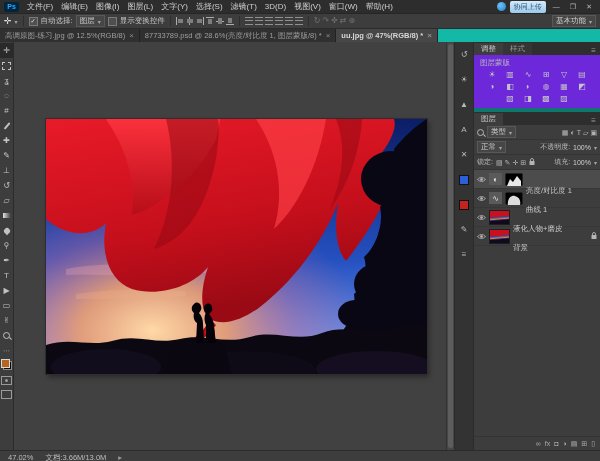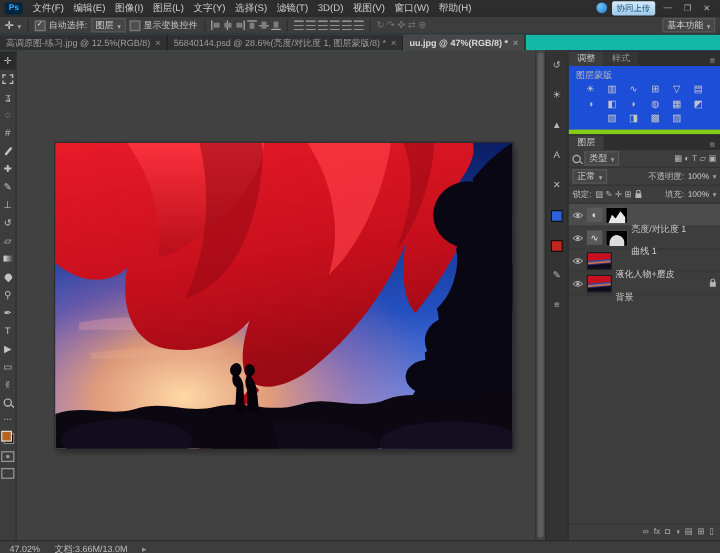--- a/index.html
+++ b/index.html
@@ -85,21 +85,21 @@
   .strip-ico.sw-blue .cssico{display:block;width:8px;height:8px;background:#2c5fd8;border:1px solid #111;}
   .strip-ico.sw-red .cssico{display:block;width:8px;height:8px;background:#c0251f;border:1px solid #111;}
   .dock-main{flex:1;display:flex;flex-direction:column;min-width:0;}
 
   .panel-tabs{height:13px;background:#2e2e2e;display:flex;align-items:flex-end;}
   .panel-tab{padding:0 7px;background:#3d3d3d;font-size:7.5px;color:#cccccc;height:12px;display:flex;align-items:center;}
   .panel-tab.dim{background:#353535;color:#969696;}
   .panel-menu{margin-left:auto;color:#9a9a9a;font-size:8px;padding:0 4px;}
   .panel-menu::after{content:"≡";}
 
-  .adj-panel{background:#1d4ed8;border-bottom:4px solid #84cc16;}
+  .adj-panel{background:#6d28d9;border-bottom:4px solid #0f766e;}
   .adj-label{font-size:7.5px;color:#b8b8b8;padding:3px 0 1px 6px;}
   .adj-grid{display:flex;flex-wrap:wrap;justify-content:center;column-gap:3px;row-gap:2px;padding:1px 3px 4px;}
   .adj-ico{width:15px;height:10px;display:flex;align-items:center;justify-content:center;color:#c5c5c5;font-size:8px;line-height:1;}
 
   .layers-panel{flex:1;display:flex;flex-direction:column;background:#3d3d3d;min-height:0;}
   .lp-row{display:flex;align-items:center;gap:3px;padding:0 3px;height:14px;border-bottom:1px solid #343434;font-size:7px;color:#bcbcbc;}
   .filter-ico{font-size:7px;color:#b5b5b5;line-height:1;}
   .mini-mag{width:5px;height:5px;border:1px solid #b5b5b5;border-radius:50%;position:relative;display:inline-block;}
   .mini-mag::after{content:"";position:absolute;width:3px;height:1px;background:#b5b5b5;right:-3px;bottom:-1px;transform:rotate(45deg);}
   .spacer{flex:1;}
@@ -197,21 +197,21 @@
   </div>
 
   <div class="tab-bar">
 
       <div class="doc-tab inactive">
         <span class="tab-label">高调原图-练习.jpg @ 12.5%(RGB/8)</span>
         <span class="tab-close">×</span>
       </div>
 
       <div class="doc-tab inactive">
-        <span class="tab-label">56840144.psd @ 28.6%(亮度/对比度 1, 图层蒙版/8) *</span>
+        <span class="tab-label">87733789.psd @ 28.6%(亮度/对比度 1, 图层蒙版/8) *</span>
         <span class="tab-close">×</span>
       </div>
 
       <div class="doc-tab active">
         <span class="tab-label">uu.jpg @ 47%(RGB/8) *</span>
         <span class="tab-close">×</span>
       </div>
     </div>
 
   <div class="content">

